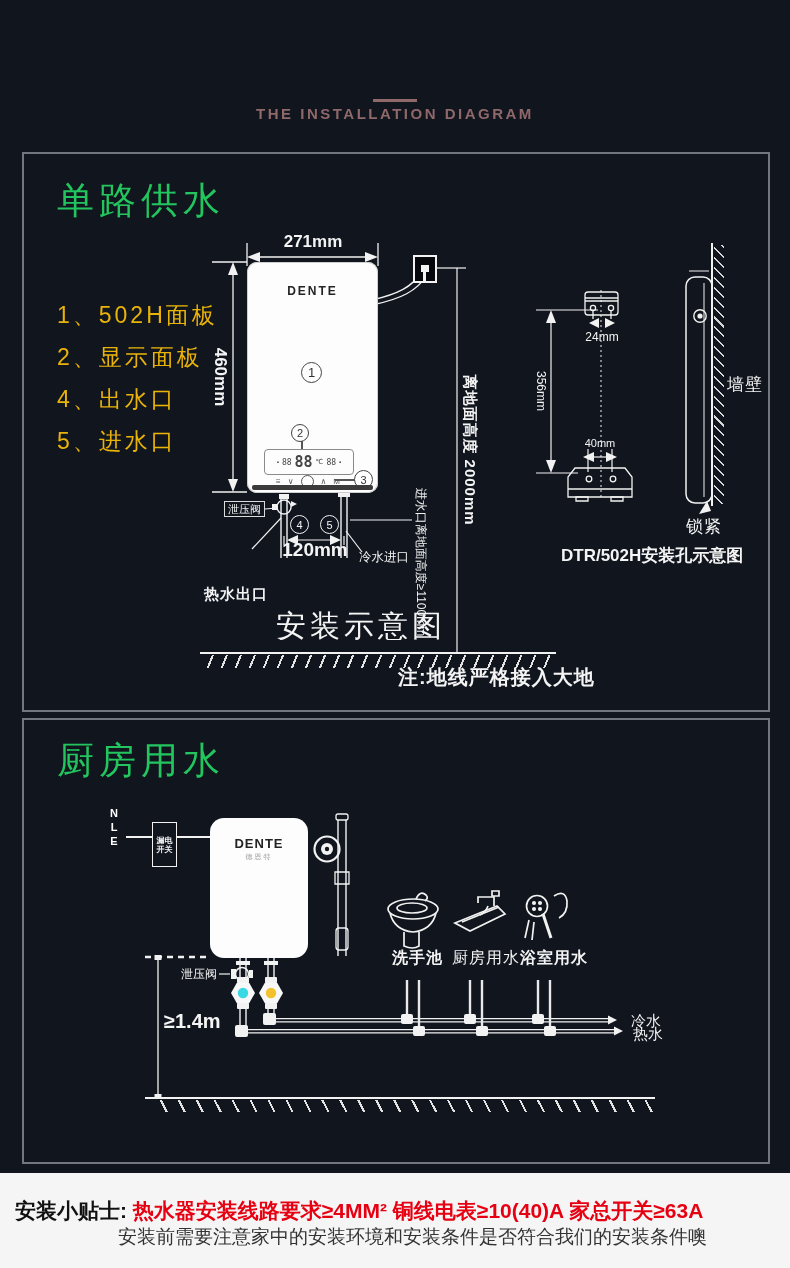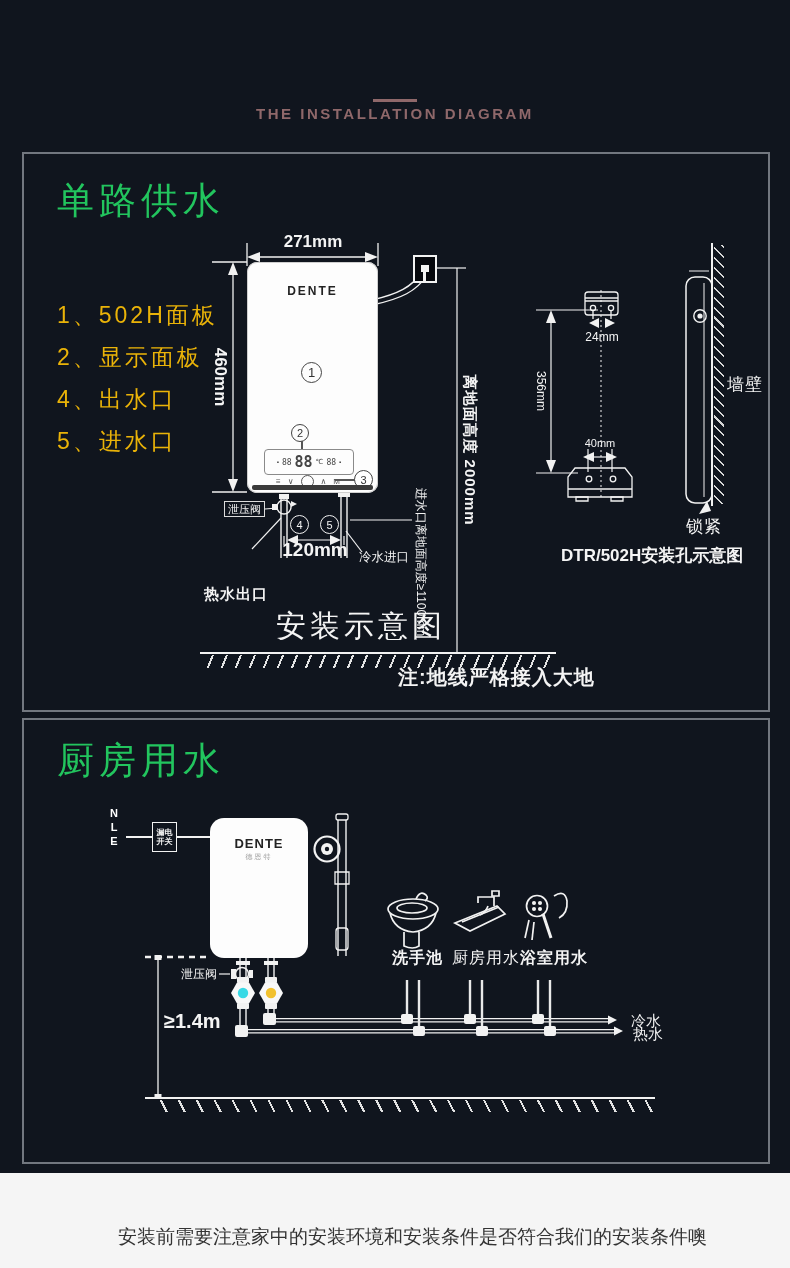--- a/index.html
+++ b/index.html
@@ -50,21 +50,21 @@
   .outlet{left:413px;top:255px;width:24px;height:28px;background:#05070c;border:2px solid #f2f2f2;
           box-sizing:border-box;}
   .outlet .plug{position:absolute;left:6px;top:8px;width:8px;height:7px;background:#f2f2f2;}
   .outlet .cordstub{position:absolute;left:8px;top:15px;width:3px;height:9px;background:#f2f2f2;}
   
   .heater2{left:210px;top:818px;width:98px;height:140px;background:#fdfdfd;border-radius:14px;}
   .brand2{position:absolute;left:0;top:18px;width:100%;text-align:center;font-size:13px;font-weight:bold;
           color:#232323;letter-spacing:1px;}
   .brand2cn{position:absolute;left:0;top:34px;width:100%;text-align:center;font-size:7px;color:#9a9a9a;
             letter-spacing:2px;}
-  .breaker{left:152px;top:822px;width:25px;height:30px;border:1.5px solid #f2f2f2;box-sizing:border-box;
+  .breaker{left:152px;top:822px;width:25px;height:45px;border:1.5px solid #f2f2f2;box-sizing:border-box;
            display:flex;flex-direction:column;align-items:center;justify-content:center;}
   .breaker span{font-size:8px;line-height:9px;color:#f2f2f2;font-weight:bold;}
   .wires{left:106px;top:806px;width:16px;text-align:center;font-size:11px;font-weight:bold;line-height:14px;}
   
   .footer{left:0;top:1173px;width:790px;height:95px;background:#f5f5f5;}
   .ft1{position:absolute;left:15px;top:24px;font-size:21px;white-space:nowrap;}
   .ft1 .k{color:#111;font-weight:bold;}
   .ft1 .r{color:#e60012;font-weight:bold;}
   .ft2{position:absolute;left:118px;top:51px;font-size:19px;color:#333;white-space:nowrap;}
   svg{position:absolute;left:0;top:0;}
@@ -365,16 +365,20 @@
   <div class="abs lbl" style="left:164px;top:1010px;font-size:20px;font-weight:bold;">≥1.4m</div>
 
   <div class="abs lbl" style="left:392px;top:948px;font-size:16px;font-weight:bold;letter-spacing:1px;">洗手池</div>
   <div class="abs lbl" style="left:452px;top:948px;font-size:16px;font-weight:normal;letter-spacing:1px;">厨房用水</div>
   <div class="abs lbl" style="left:520px;top:948px;font-size:16px;font-weight:bold;letter-spacing:1px;">浴室用水</div>
 
   <div class="abs lbl" style="left:631px;top:1012px;font-size:15px;">冷水</div>
   <div class="abs lbl" style="left:633px;top:1025px;font-size:15px;">热水</div>
 
   <div class="abs footer">
+    <div class="ft1">
+      <span class="k">安装小贴士:</span>
+      <span class="r">热水器安装线路要求≥4MM²  铜线电表≥10(40)A 家总开关≥63A</span>
+    </div>
     <div class="ft2">安装前需要注意家中的安装环境和安装条件是否符合我们的安装条件噢</div>
   </div>
 
 </div>
 
 </body></html>

